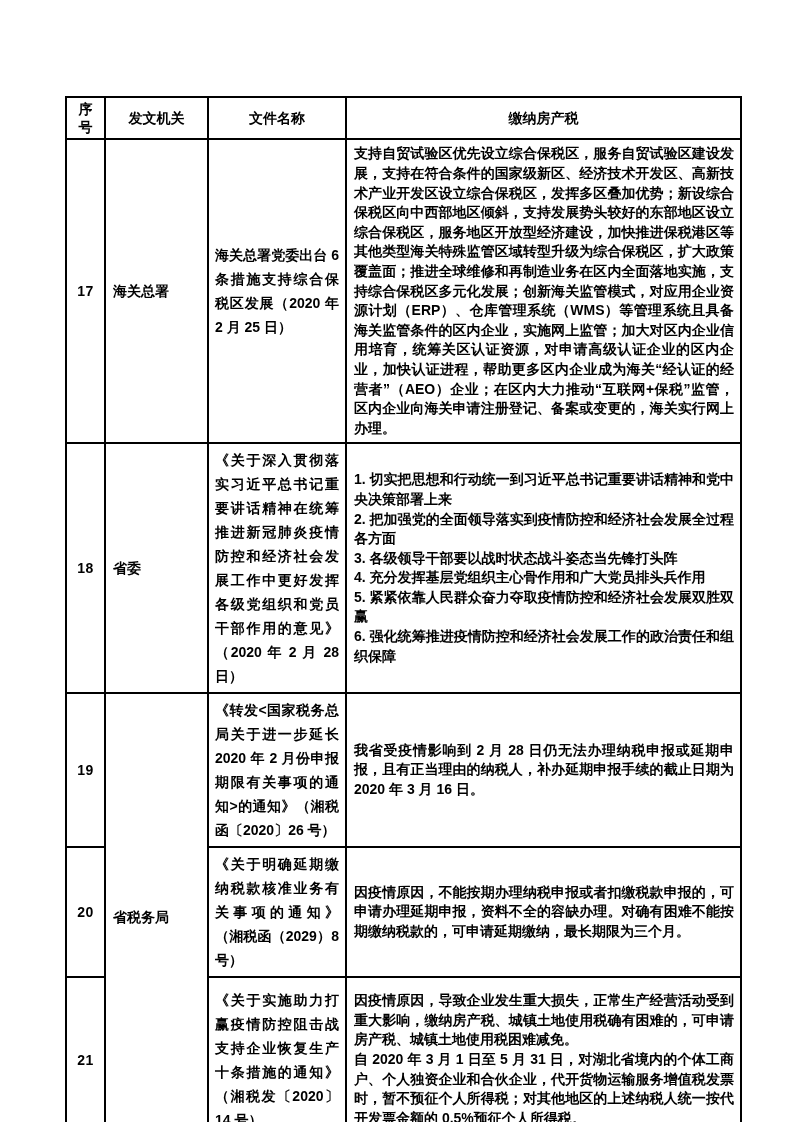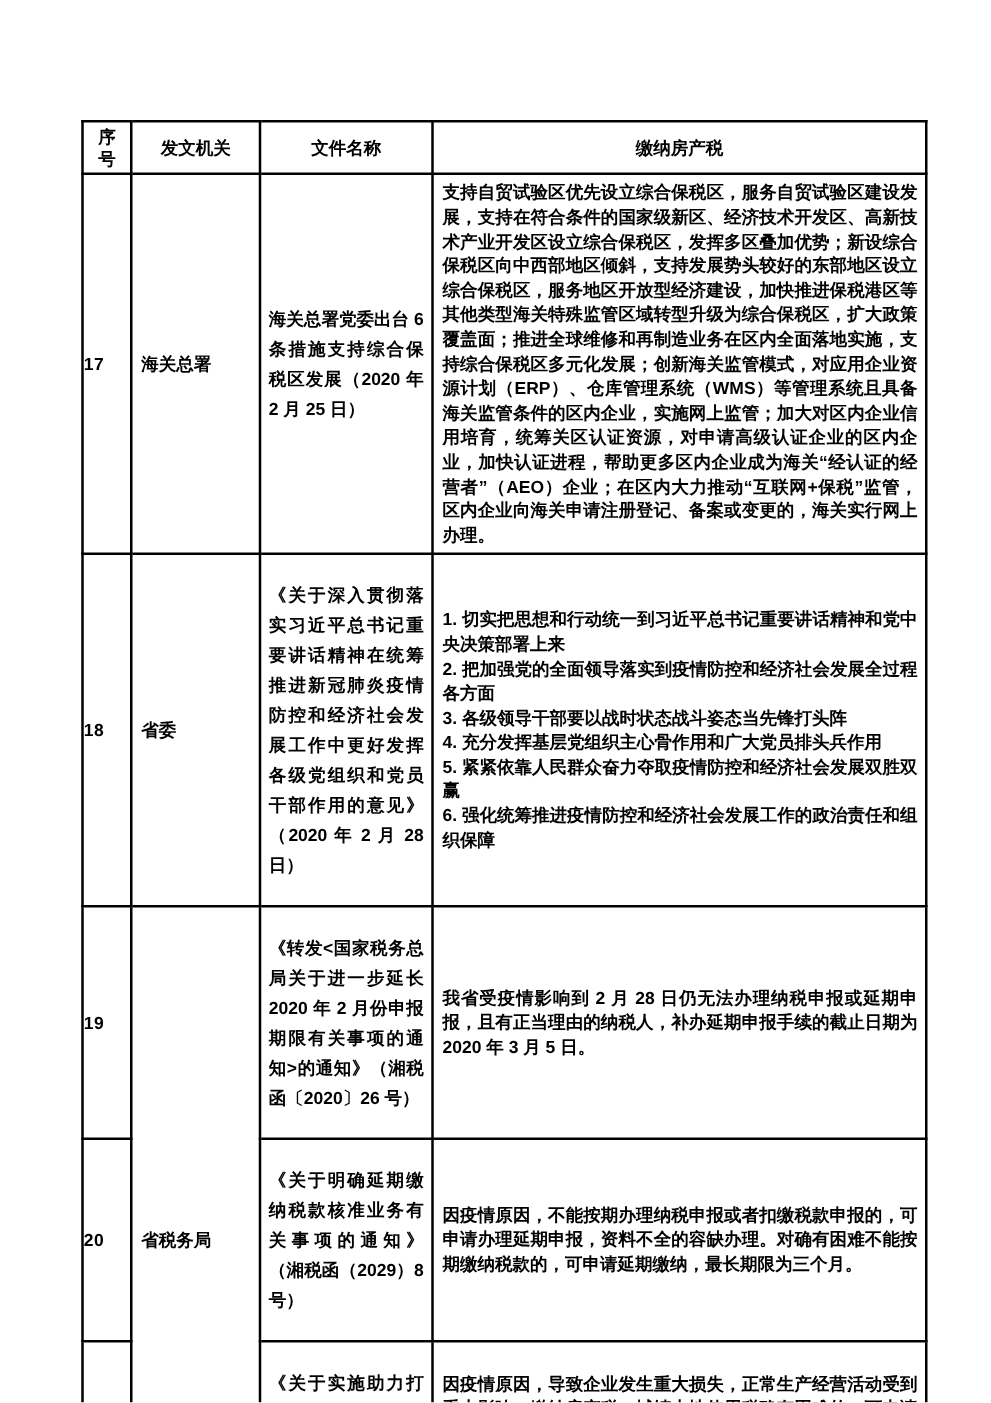--- a/index.html
+++ b/index.html
@@ -36,32 +36,32 @@
   .doc-table col.c-name   { width: 138px; }
   .doc-table col.c-content{ width: 395px; }
 
   .doc-table th {
     text-align: center;
     white-space: pre-line;
     line-height: 1.3;
     padding: 2px;
   }
   td.cell-no {
-    text-align: left;
+    text-align: center;
     letter-spacing: 0.5px;
     margin-top: 16px;
   }
   td.cell-agency {
     text-align: left;
     padding: 2px 4px 2px 7px;
     line-height: 1.5;
   }
   td.cell-name {
     text-align: justify;
-    padding: 20px 6px;
+    padding: 4px 6px;
     line-height: 24px;
     white-space: pre-line;
   }
   td.cell-content {
     text-align: justify;
     padding: 4px 6px 4px 7px;
     line-height: 19.6px;
     white-space: pre-line;
   }
   .page-number {
@@ -112,21 +112,21 @@
 3. 各级领导干部要以战时状态战斗姿态当先锋打头阵
 4. 充分发挥基层党组织主心骨作用和广大党员排头兵作用
 5. 紧紧依靠人民群众奋力夺取疫情防控和经济社会发展双胜双赢
 6. 强化统筹推进疫情防控和经济社会发展工作的政治责任和组织保障</td>
     </tr>
 
     <tr style="height:130px">
       <td class="cell-no">19</td>
       <td class="cell-agency" rowspan="3">省税务局</td>
       <td class="cell-name">《转发&lt;国家税务总局关于进一步延长 2020 年 2 月份申报期限有关事项的通知&gt;的通知》（湘税函〔2020〕26 号）</td>
-      <td class="cell-content">我省受疫情影响到 2 月 28 日仍无法办理纳税申报或延期申报，且有正当理由的纳税人，补办延期申报手续的截止日期为 2020 年 3 月 5 日。</td>
+      <td class="cell-content">我省受疫情影响到 2 月 28 日仍无法办理纳税申报或延期申报，且有正当理由的纳税人，补办延期申报手续的截止日期为 2020 年 3 月 16 日。</td>
     </tr>
 
     <tr style="height:88px">
       <td class="cell-no">20</td>
       <td class="cell-name">《关于明确延期缴纳税款核准业务有关事项的通知》（湘税函（2029）8 号）</td>
       <td class="cell-content">因疫情原因，不能按期办理纳税申报或者扣缴税款申报的，可申请办理延期申报，资料不全的容缺办理。对确有困难不能按期缴纳税款的，可申请延期缴纳，最长期限为三个月。</td>
     </tr>
 
     <tr style="height:165px">
       <td class="cell-no">21</td>

